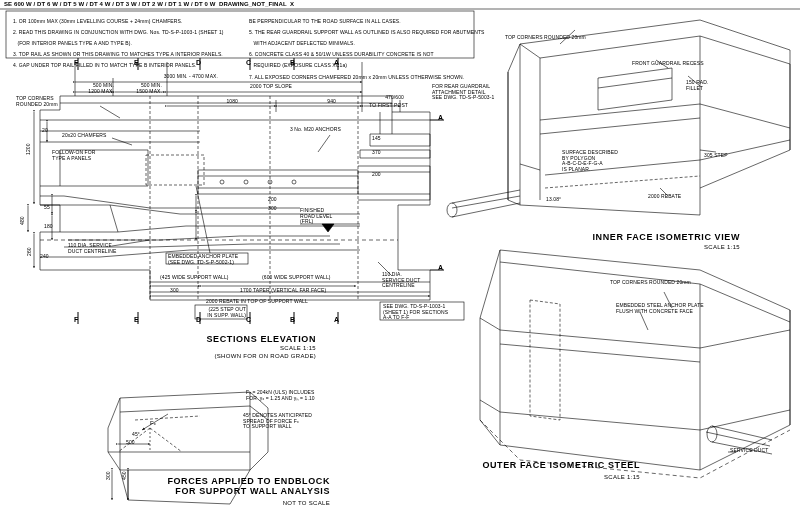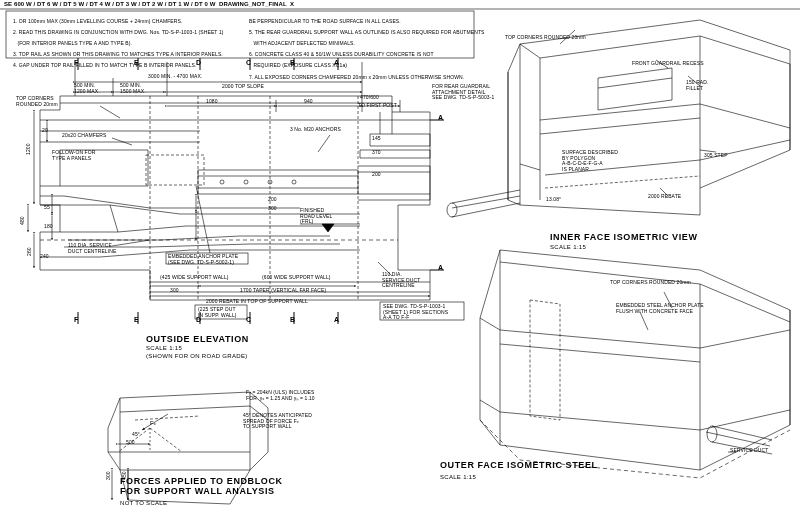--- a/index.html
+++ b/index.html
@@ -6,21 +6,21 @@
   body{
     width:800px;height:511px;
     background:#ffffff;
     font-family:"Liberation Sans", sans-serif;
     color:#111;
     overflow:hidden;
     position:relative;
   }
   #sheet{position:absolute;left:0;top:0;width:800px;height:511px;}
   .lbl{position:absolute;font-size:5px;line-height:1.12;letter-spacing:0.1px;white-space:pre;color:#000;}
-  .lbl.c{text-align:left;}
+  .lbl.c{text-align:right;}
   .t6{font-size:6px;}
   .t7{font-size:7px;}
   .b{font-weight:bold;}
   svg{position:absolute;left:0;top:0;}
   .title{font-size:9px;font-weight:bold;letter-spacing:.6px;}
   .scale{font-size:6px;letter-spacing:.3px;}
 </style>
 </head>
 <body>
 
@@ -299,21 +299,21 @@
 <div class="lbl t7 b" style="left:438px;top:114px;">A</div>
 <div class="lbl t7 b" style="left:438px;top:264px;">A</div>
 
 <div class="lbl t7 b" style="left:74px;top:316px;">F</div>
 <div class="lbl t7 b" style="left:134px;top:316px;">E</div>
 <div class="lbl t7 b" style="left:196px;top:316px;">D</div>
 <div class="lbl t7 b" style="left:246px;top:316px;">C</div>
 <div class="lbl t7 b" style="left:290px;top:316px;">B</div>
 <div class="lbl t7 b" style="left:334px;top:316px;">A</div>
 
-<div class="lbl title c" style="left:146px;top:334px;width:170px;">OUTSIDE ELEVATION</div>
+<div class="lbl title c" style="left:146px;top:334px;width:170px;">SECTIONS ELEVATION</div>
 <div class="lbl scale c" style="left:146px;top:345px;width:170px;">SCALE 1:15</div>
 <div class="lbl scale c" style="left:146px;top:353px;width:170px;">(SHOWN FOR ON ROAD GRADE)</div>
 
 <div class="lbl title c" style="left:550px;top:232px;width:190px;">INNER FACE ISOMETRIC VIEW</div>
 <div class="lbl scale c" style="left:550px;top:244px;width:190px;">SCALE 1:15</div>
 
 <div class="lbl title c" style="left:440px;top:460px;width:200px;">OUTER FACE ISOMETRIC STEEL</div>
 <div class="lbl scale c" style="left:440px;top:474px;width:200px;">SCALE 1:15</div>
 
 <div class="lbl title c" style="left:120px;top:476px;width:210px;white-space:pre-line;">FORCES APPLIED TO ENDBLOCK

